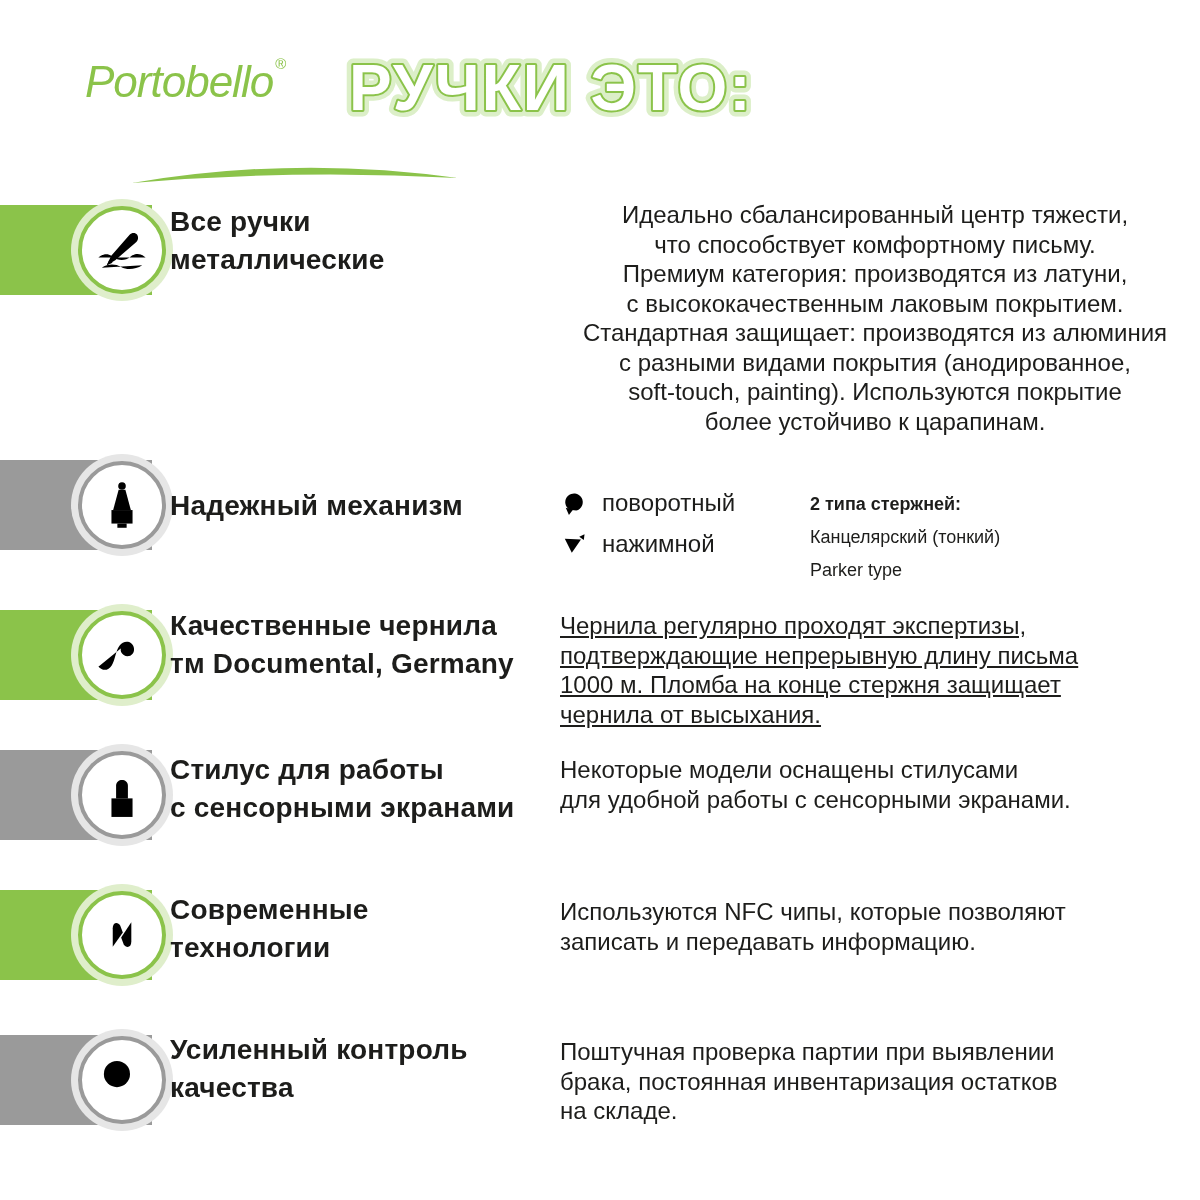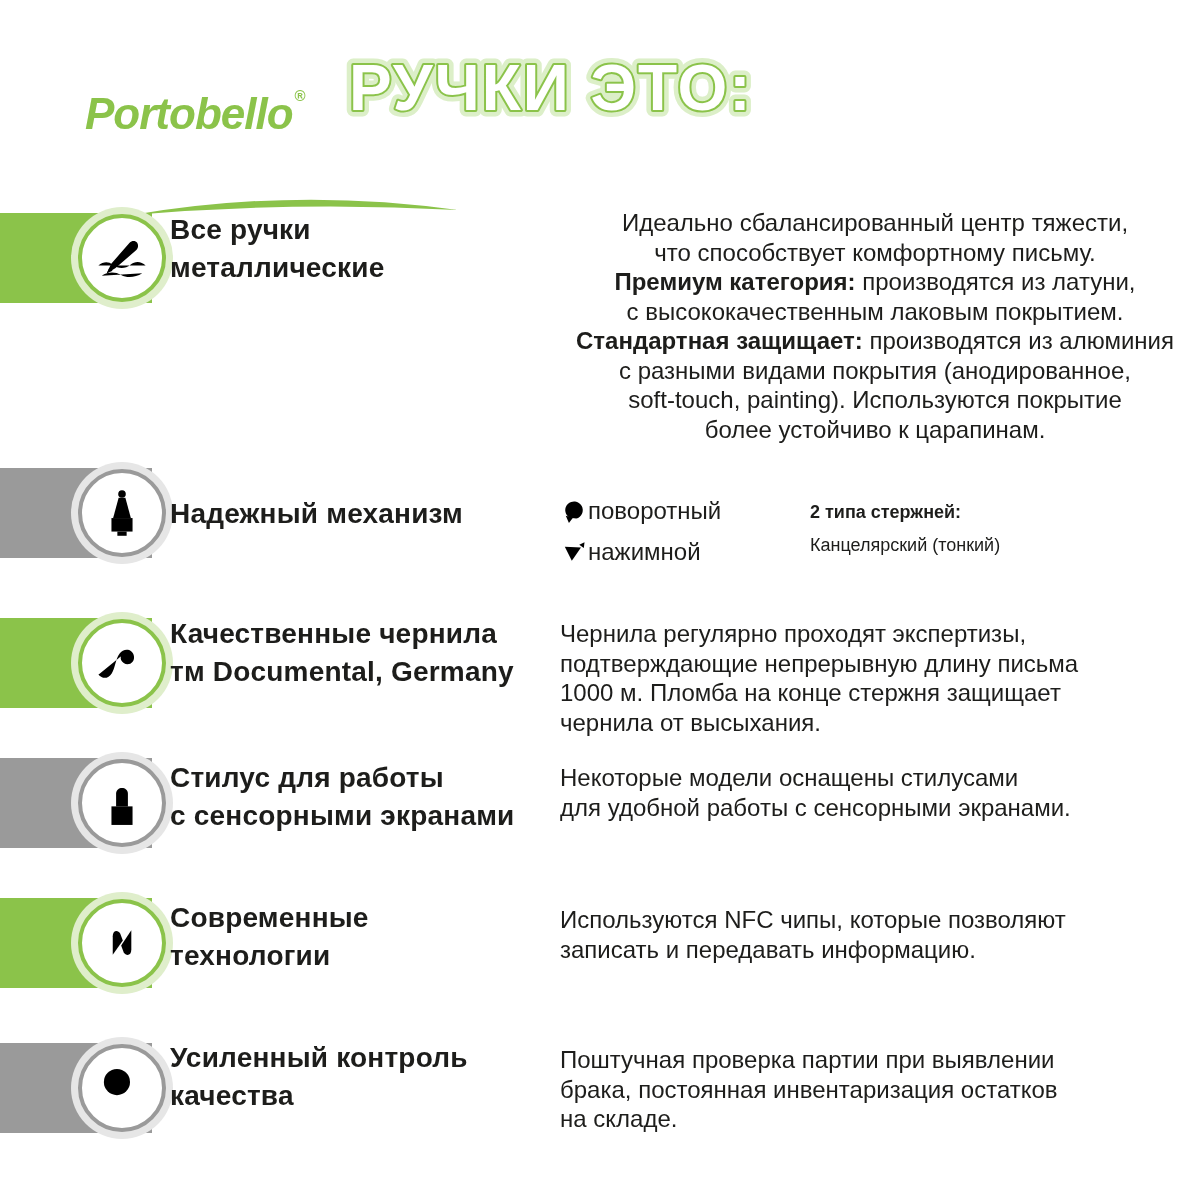--- a/index.html
+++ b/index.html
@@ -1,38 +1,38 @@
 <!DOCTYPE html>
 <html><head>
 <meta charset="utf-8">
 <style>
   html,body{margin:0;padding:0;background:#fff;}
   .page{position:relative;width:1200px;height:1200px;background:#fff;overflow:hidden;
         font-family:"Liberation Sans",sans-serif;color:#1D1D1B;}
   
-  .row{position:absolute;left:0;top:8px;width:1200px;height:976px;pointer-events:none;}
+  .row{position:absolute;left:0;top:0;width:1200px;height:976px;pointer-events:none;}
   .row.green{--c:var(--green);--h:var(--green-halo);}
   .row.gray{--c:var(--gray);--h:var(--gray-halo);}
   .bar{position:absolute;left:0;width:152px;height:90px;background:var(--c);}
   .halo{position:absolute;left:71px;width:102px;height:102px;border-radius:50%;background:var(--h);}
   .circle{position:absolute;left:78px;width:80px;height:80px;border-radius:50%;background:#fff;
           border:4px solid var(--c);display:flex;align-items:center;justify-content:center;color:var(--c);}
   .icon{width:54px;height:54px;}
   .heading{position:absolute;left:170px;margin:0;font-size:28px;font-weight:bold;
            line-height:38px;letter-spacing:.2px;color:#1D1D1B;}
   .body{position:absolute;left:560px;width:630px;font-size:24px;line-height:29.5px;color:#1D1D1B;}
-  .body b{font-weight:bold;}
+  .body b{font-weight:normal;}
   .opts{display:flex;flex-direction:column;gap:11px;}
-  .opt{display:flex;align-items:center;}
+  .opt{display:flex;align-items:center;gap:14px;}
   .opt-icon{width:28px;height:28px;color:var(--green);}
   .refills{position:absolute;left:810px;width:380px;font-size:18px;line-height:33px;}
   .rtitle{font-weight:bold;}
   
-  .logo{position:absolute;left:85px;top:55px;font-size:44px;font-weight:bold;font-style:italic;
-        color:var(--green);letter-spacing:-1px;margin-top:32px;}
+  .logo{position:absolute;left:85px;top:55px;font-size:44px;font-weight:normal;font-style:italic;
+        color:var(--green);letter-spacing:-1px;}
   .logo sup{font-size:15px;vertical-align:28px;margin-left:2px;font-style:normal;}
   .swoosh{position:absolute;left:45px;top:106px;width:330px;height:26px;}
   .swoosh path{fill:var(--green);}
   .title-svg{position:absolute;left:345px;top:40px;width:500px;height:96px;}
   .title-svg text{font-family:"Liberation Sans",sans-serif;font-weight:bold;font-size:64px;
         letter-spacing:2px;paint-order:stroke;}
   .title-back{fill:#fff;stroke:var(--title-glow);stroke-width:13;stroke-linejoin:round;}
   .title-front{fill:#fff;stroke:var(--green);stroke-width:4;stroke-linejoin:round;}
 </style>
 </head>
@@ -137,32 +137,33 @@
               <svg class="opt-icon" viewBox="0 0 32 32">
                 <use href="#push-arrow-icon"></use>
               </svg>
               <span>нажимной</span>
             </div>
           </div>
         </div>
   <div class="refills" style="top: 488px;">
           <div class="rtitle">2 типа стержней:</div>
           <div>Канцелярский (тонкий)</div>
+          <div>Parker type</div>
         </div>
       </section>
       <section class="row green">
     <div class="bar" style="top: 610px;"></div>
     <div class="halo" style="top: 604px;"></div>
     <div class="circle" style="top: 611px;">
       <svg class="icon">
             <use href="#ink-scribble-icon"></use>
           </svg>
     </div>
     <h2 class="heading" style="top: 607px;">Качественные чернила<br>тм Documental, Germany</h2>
-    <div class="body" style="top: 611px;">
+    <div class="body" style="top: 611px; text-decoration: underline;">
           <div class="bline"><span>Чернила регулярно проходят экспертизы,</span></div>
           <div class="bline"><span>подтверждающие непрерывную длину письма</span></div>
           <div class="bline"><span>1000 м. Пломба на конце стержня защищает</span></div>
           <div class="bline"><span>чернила от высыхания.</span></div>
         </div>
   </section>
       <section class="row gray">
     <div class="bar" style="top: 750px;"></div>
     <div class="halo" style="top: 744px;"></div>
     <div class="circle" style="top: 751px;">

